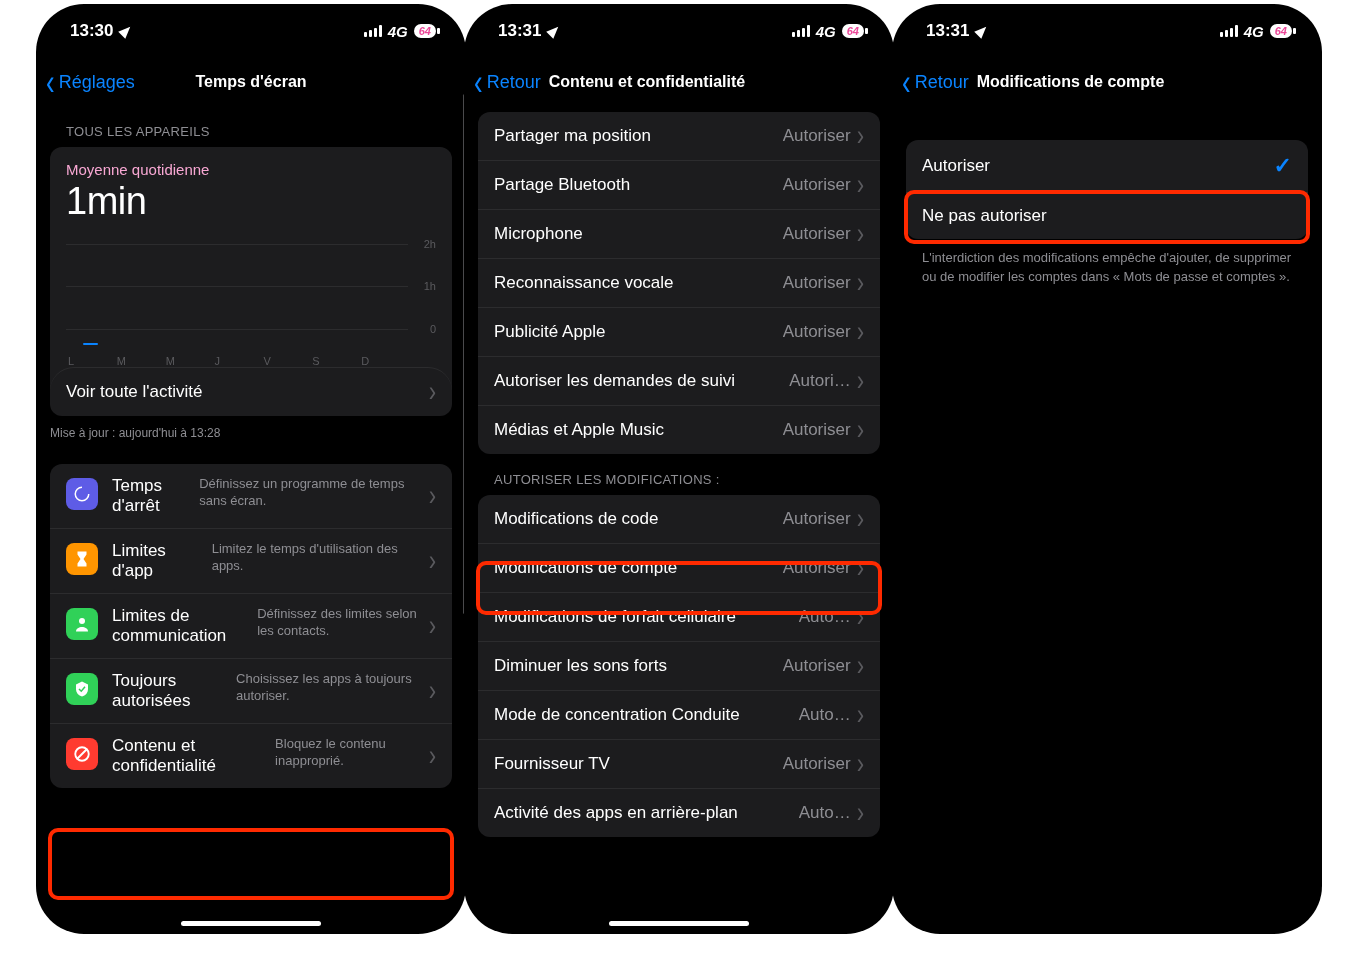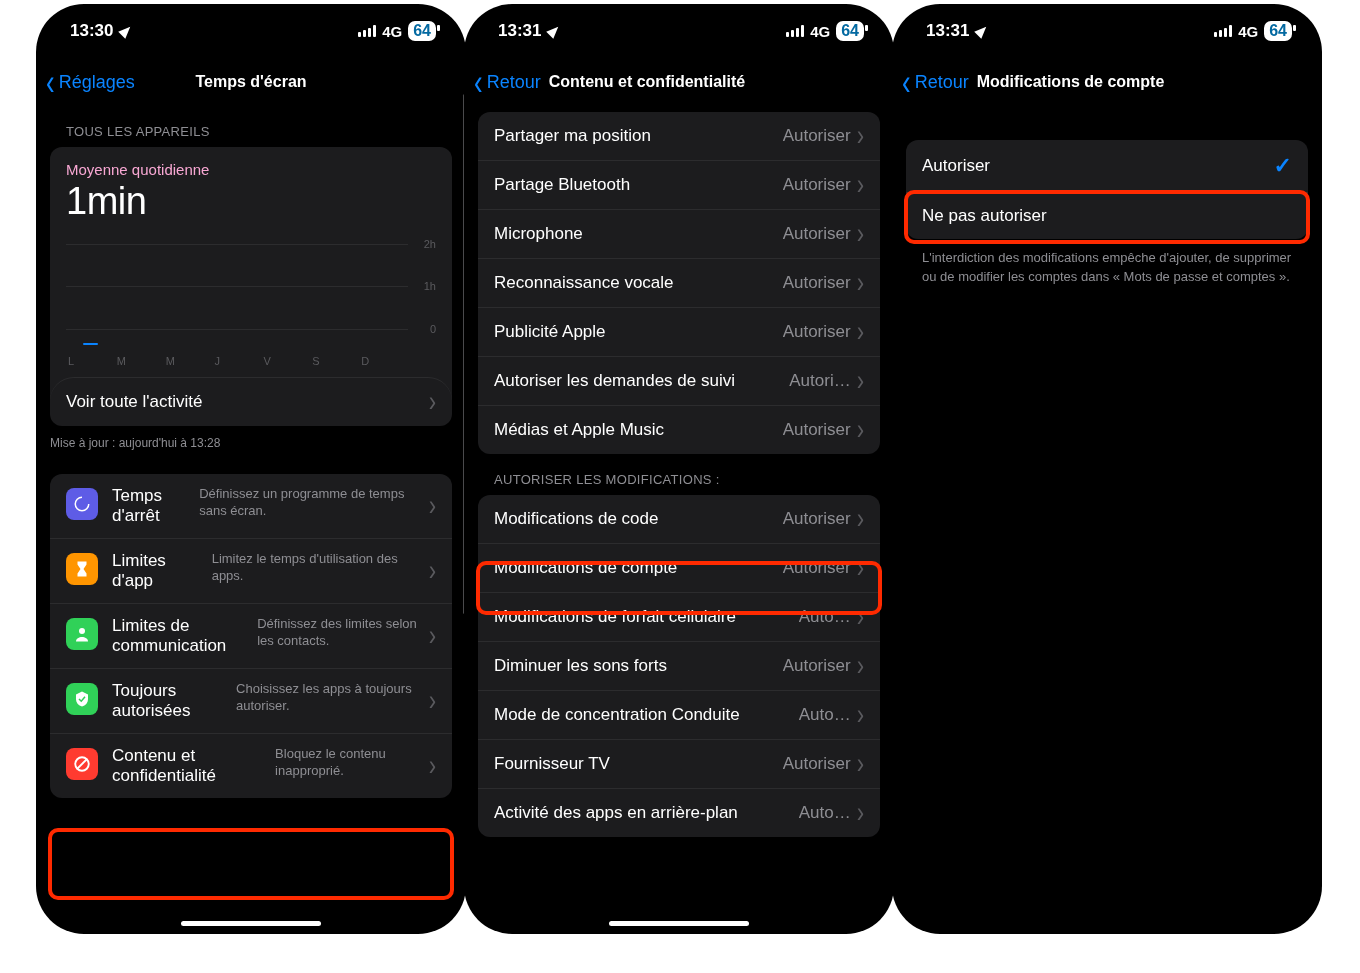--- a/index.html
+++ b/index.html
@@ -54,29 +54,29 @@
   }
   .sb-left { display: flex; align-items: center; gap: 6px; }
   .location-icon {
     width: 0; height: 0;
     border-left: 5px solid transparent;
     border-right: 5px solid transparent;
     border-bottom: 12px solid #fff;
     transform: rotate(45deg);
     margin-left: 2px;
   }
-  .sb-right { display: flex; align-items: center; gap: 6px; font-size: 15px; }
+  .sb-right { display: flex; align-items: center; gap: 6px; font-size: 15px; font-style: italic; }
   .signal { display: flex; align-items: flex-end; gap: 2px; height: 12px; }
   .signal span { width: 3px; background: #fff; border-radius: 1px; }
   .signal .b1 { height: 5px; } .signal .b2 { height: 7px; } .signal .b3 { height: 9px; } .signal .b4 { height: 12px; }
   .batt-badge {
-    background: #fff; color: #0369a1;
+    background: #fff; color: #ec4899;
     border-radius: 7px;
     padding: 1px 5px;
-    font-size: 16px;
+    font-size: 11px;
     font-weight: 700;
     position: relative;
   }
   .batt-badge::after {
     content: ""; position: absolute; right: -4px; top: 4px;
     width: 3px; height: 6px; background: #fff; border-radius: 1px;
   }
   
   .nav {
     display: flex;
@@ -295,21 +295,21 @@
         <div class="days" id="days-row">
             <div class="d">L</div>
             <div class="d">M</div>
             <div class="d">M</div>
             <div class="d">J</div>
             <div class="d">V</div>
             <div class="d">S</div>
             <div class="d">D</div>
             <div class="spacer"></div>
           </div>
-        <div class="cell" style="margin-top:10px;border-radius:24px;">
+        <div class="cell" style="border-radius:24px;">
           <span class="label">Voir toute l'activité</span>
           <span class="chev-r">›</span>
         </div>
       </div>
       <div class="upd">Mise à jour : aujourd'hui à 13:28</div>
 
       <div style="height:24px"></div>
       <div class="card" id="s1-menu">
           <div class="cell icon-cell">
             <div class="app-icon ico-moon">

